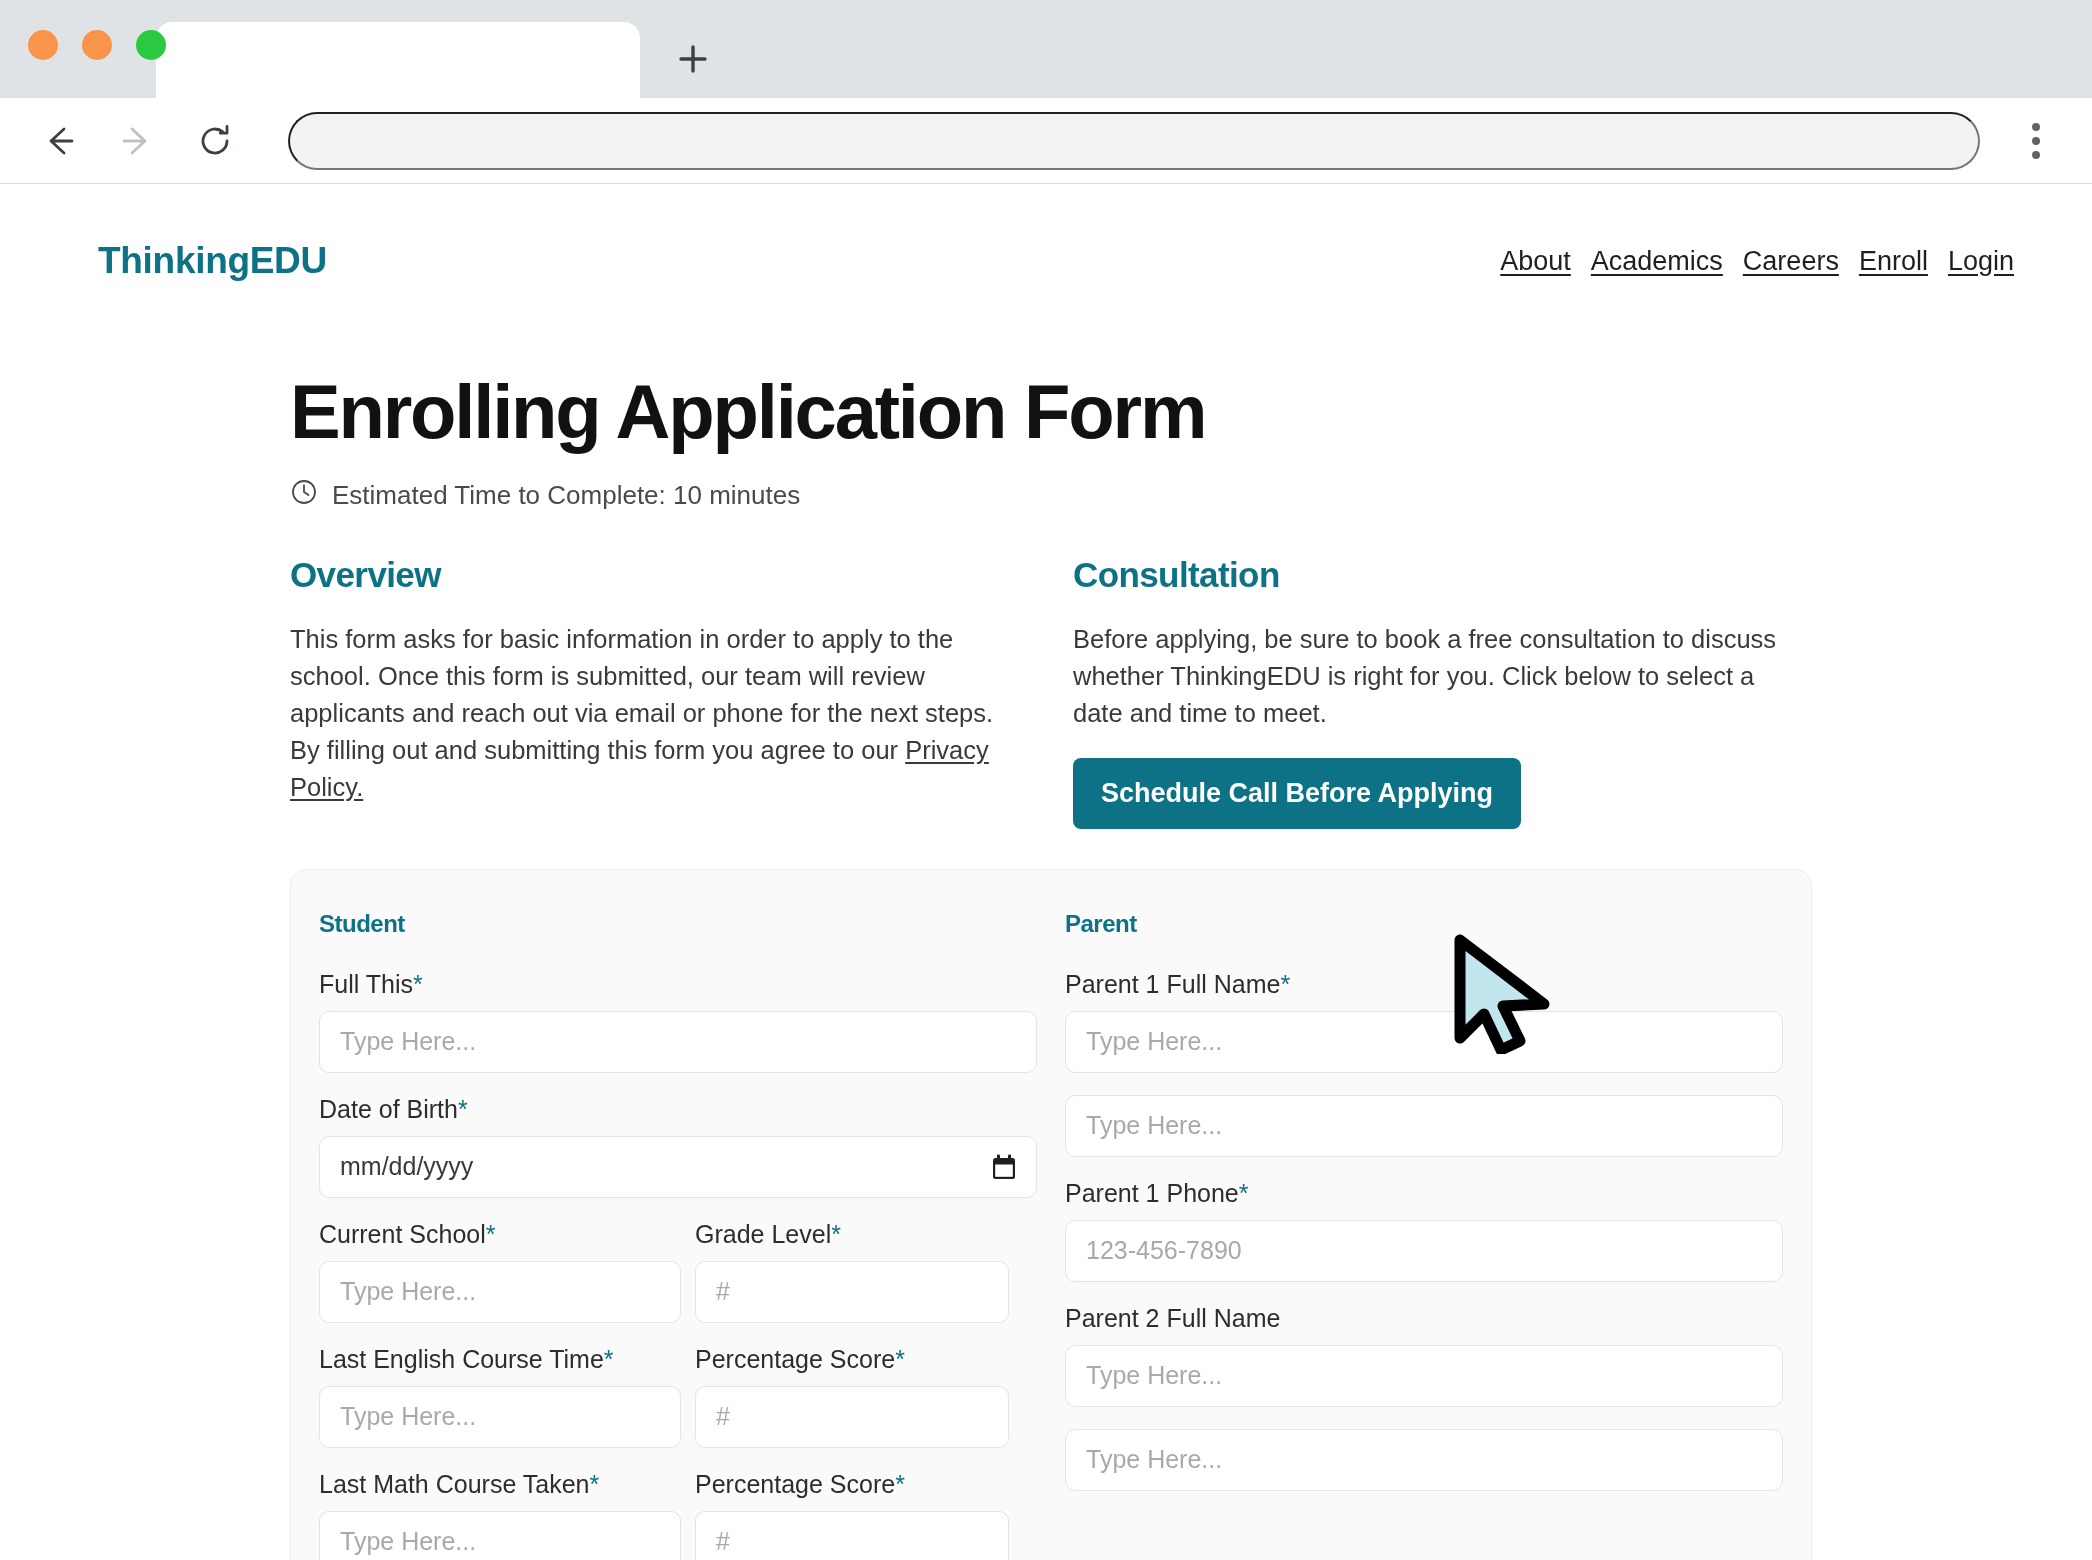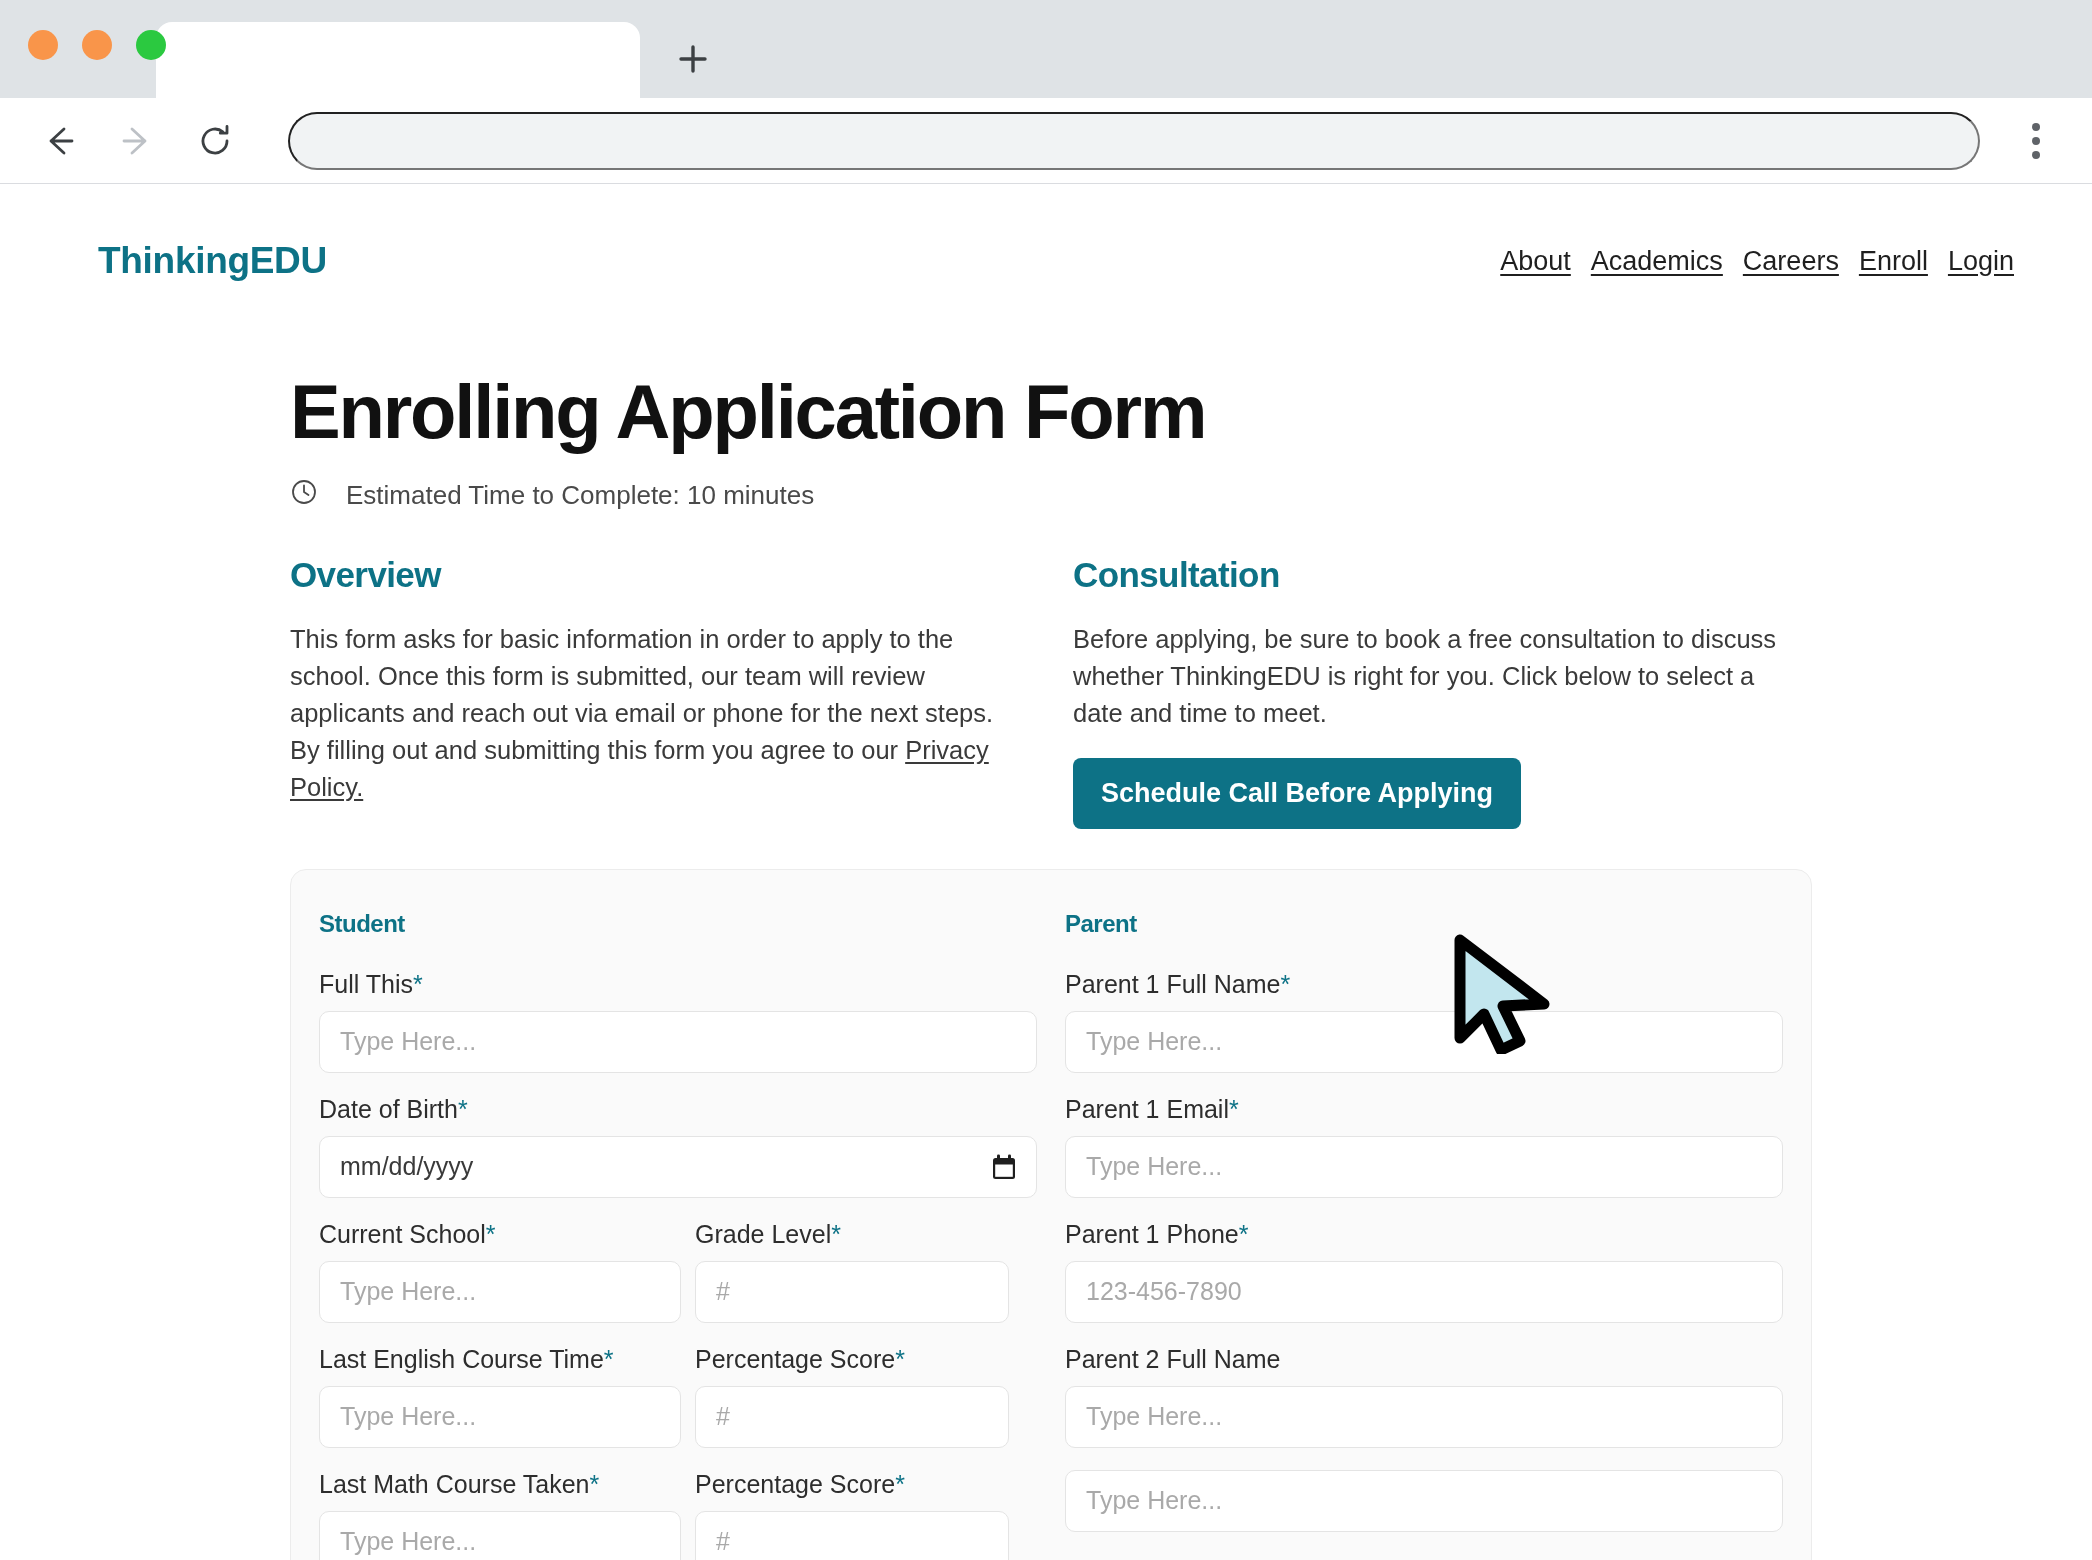--- a/index.html
+++ b/index.html
@@ -141,21 +141,21 @@
     font-size: 76px;
     font-weight: 700;
     color: #111111;
     letter-spacing: -2.2px;
     line-height: 1.0;
   }
 
   .est-row {
     display: flex;
     align-items: center;
-    gap: 28px;
+    gap: 14px;
     margin-top: 28px;
     font-size: 26px;
     color: #4a4a4a;
   }
 
   .two-col {
     display: flex;
     gap: 0;
     margin-top: 42px;
   }
@@ -418,21 +418,20 @@
 
         <div class="fc-col right">
           <div class="fc-head">Parent</div>
 
           <div class="field">
             <div class="field-label"><span>Parent 1 Full Name</span><span class="req">*</span></div>
             <input class="inp" type="text" placeholder="Type Here..." style="">
           </div>
 
           <div class="field">
-            <div class="field-label"><span>Parent 1 Email</span><span class="req">*</span></div>
             <input class="inp" type="text" placeholder="Type Here..." style="">
           </div>
 
           <div class="field">
             <div class="field-label"><span>Parent 1 Phone</span><span class="req">*</span></div>
             <input class="inp" type="text" placeholder="123-456-7890" style="">
           </div>
 
           <div class="field">
             <div class="field-label">Parent 2 Full Name</div>

